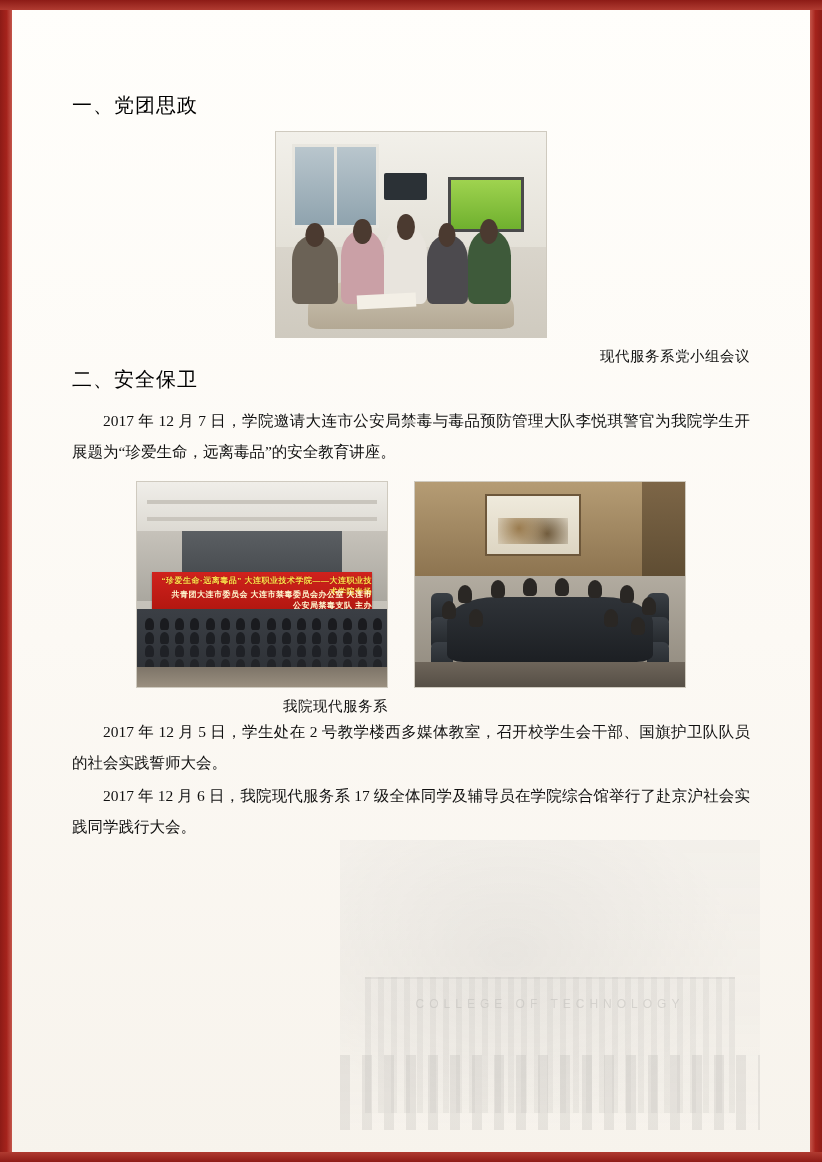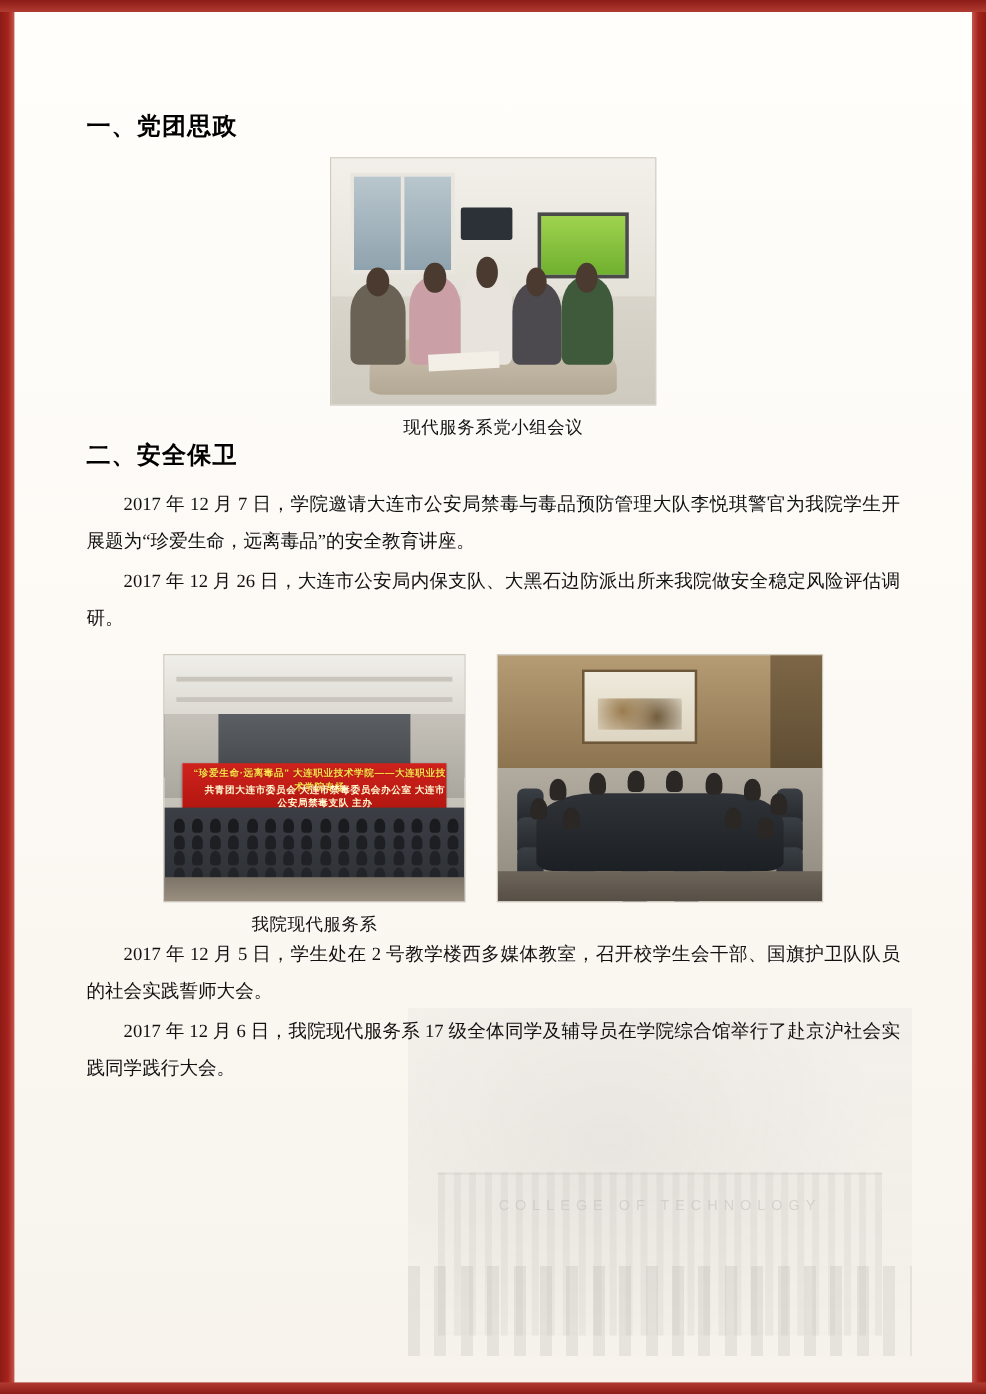--- a/index.html
+++ b/index.html
@@ -46,21 +46,21 @@
     background: linear-gradient(0deg, #8d1b16 0%, #b03b31 100%);
   }
   .content {
     position: absolute;
     left: 72px;
     top: 92px;
     width: 678px;
   }
   h2.section-title {
     font-family: "Liberation Sans", "DejaVu Sans", sans-serif;
-    font-weight: bold;
+    font-weight: normal;
     font-size: 20px;
     margin: 0 0 12px 0;
     letter-spacing: 1px;
     color: #000;
   }
   .sec2-title { margin-top: 26px; }
   .sec3-title { margin-top: 26px; }
   p.para {
     font-size: 15.5px;
     line-height: 31px;
@@ -73,21 +73,21 @@
     margin-top: 12px;
     text-align: center;
   }
   .figrow {
     display: flex;
     justify-content: center;
     gap: 26px;
     margin-top: 14px;
   }
   .figure {
-    text-align: center;
+    text-align: right;
   }
   .caption {
     font-size: 14.5px;
     margin-top: 9px;
     color: #111;
     letter-spacing: 0.5px;
   }
   
   .photo {
     position: relative;
@@ -328,21 +328,20 @@
               <span class="head"></span>
             </div>
           <div class="p1-paper"></div>
         </div>
         <div class="caption">现代服务系党小组会议</div>
       </div>
     </div>
 
     <h2 class="section-title sec2-title">二、安全保卫</h2>
     <p class="para">2017 年 12 月 7 日，学院邀请大连市公安局禁毒与毒品预防管理大队李悦琪警官为我院学生开展题为“珍爱生命，远离毒品”的安全教育讲座。</p>
-    <p class="para">2017 年 12 月 26 日，大连市公安局内保支队、大黑石边防派出所来我院做安全稳定风险评估调研。</p>
 
     <div class="figrow">
       <div class="figure">
         <div class="photo photo2">
           <div class="p2-ceiling"></div>
           <div class="p2-stage"></div>
           <div class="p2-wallL"></div>
           <div class="p2-wallR"></div>
           <div class="p2-banner">
             <div class="p2-banner-t1">“珍爱生命·远离毒品”  大连职业技术学院——大连职业技术学院专场</div>

